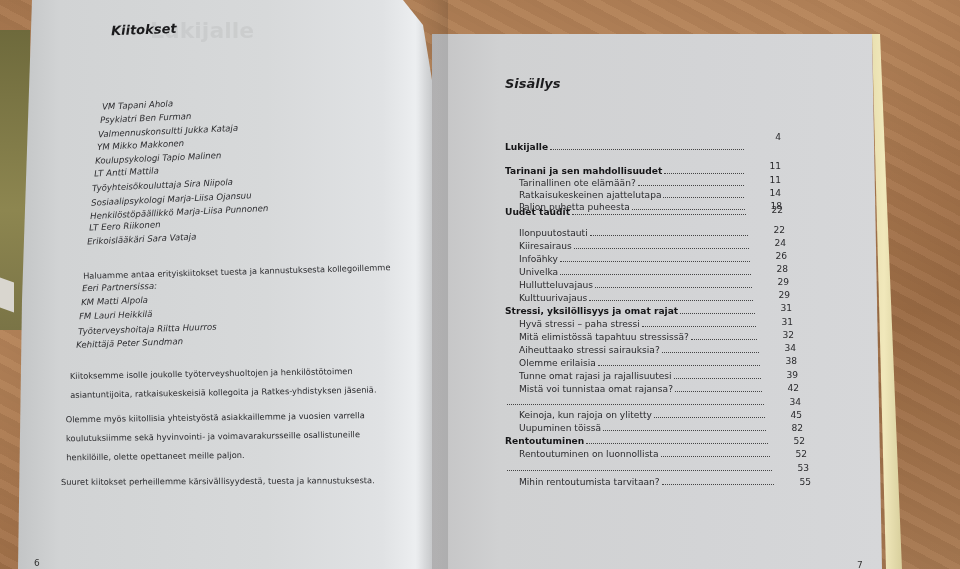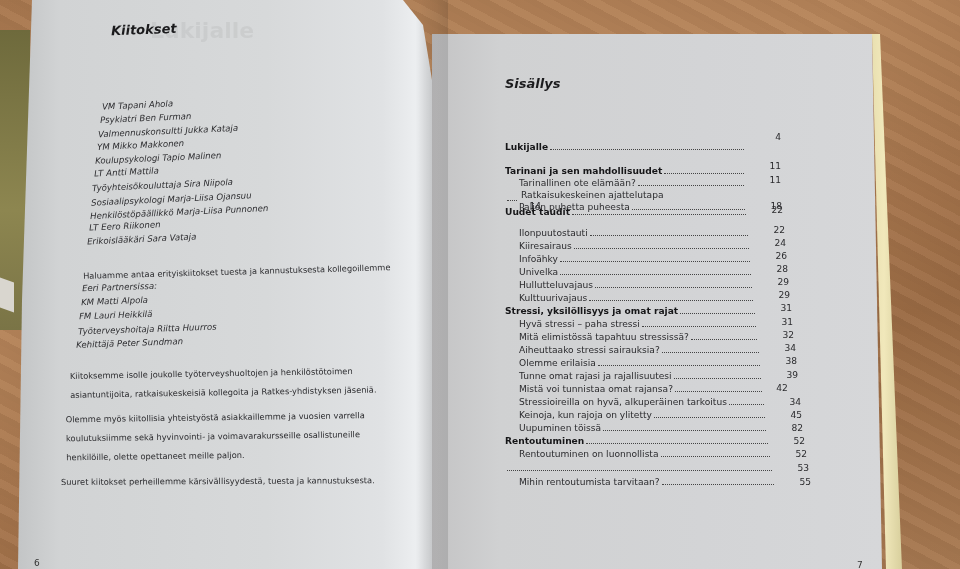--- a/index.html
+++ b/index.html
@@ -112,21 +112,21 @@
   <div class="toc-row chapter" style="top:28px; width:276px;">
       <span class="label">Tarinani ja sen mahdollisuudet</span>
       <span class="dots"></span>
       <span class="num" style="position:relative; top:-5px;">11</span>
     </div>
   <div class="toc-row section" style="top:40px; width:276px;">
       <span class="label">Tarinallinen ote elämään?</span>
       <span class="dots"></span>
       <span class="num" style="position:relative; top:-3px;">11</span>
     </div>
-  <div class="toc-row section" style="top:52px; width:276px;flex-direction:column;">
+  <div class="toc-row section" style="top:52px; width:276px;">
       <span class="label">Ratkaisukeskeinen ajattelutapa</span>
       <span class="dots"></span>
       <span class="num" style="position:relative; top:-2px;">14</span>
     </div>
   <div class="toc-row section" style="top:64px; width:277px;">
       <span class="label">Paljon puhetta puheesta</span>
       <span class="dots"></span>
       <span class="num" style="position:relative; top:-1px;">18</span>
     </div>
   <div class="toc-row chapter" style="top:69px; width:278px;">
@@ -190,24 +190,23 @@
       <span class="num" style="position:relative; top:-2px;text-align:right;">38</span>
     </div>
   <div class="toc-row section" style="top:233px; width:293px;">
       <span class="label">Tunne omat rajasi ja rajallisuutesi</span>
       <span class="dots"></span>
       <span class="num" style="position:relative; top:-1px;">39</span>
     </div>
   <div class="toc-row section" style="top:246px; width:294px;">
       <span class="label">Mistä voi tunnistaa omat rajansa?</span>
       <span class="dots"></span>
-      <span class="num" style="position:relative; top:-1px;text-align:center;">42</span>
+      <span class="num" style="position:relative; top:-1px;">42</span>
     </div>
   <div class="toc-row section" style="top:259px; width:296px;">
-      <span class="label">Stressioireilla on hyvä, alkuperäinen tarkoitus</span>
       <span class="dots"></span>
       <span class="num">34</span>
     </div>
   <div class="toc-row section" style="top:272px; width:297px;">
       <span class="label">Keinoja, kun rajoja on ylitetty</span>
       <span class="dots"></span>
       <span class="num">45</span>
     </div>
   <div class="toc-row section" style="top:285px; width:298px;">
       <span class="label">Uupuminen töissä</span>

